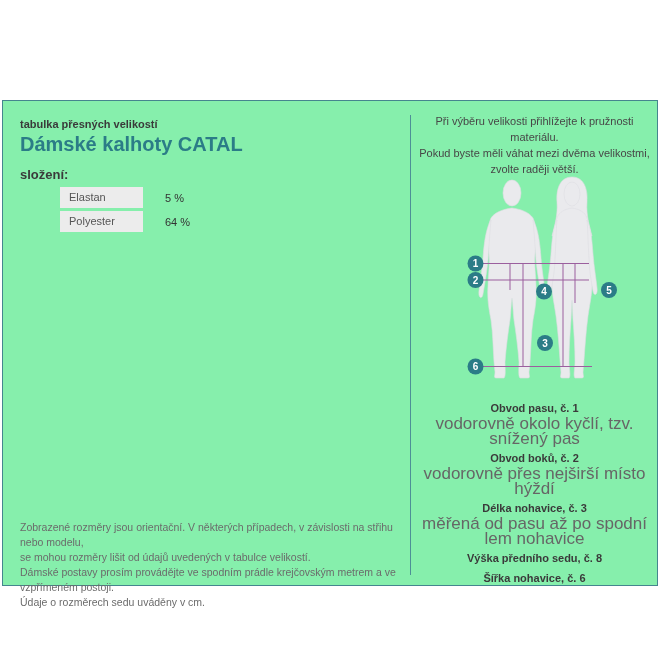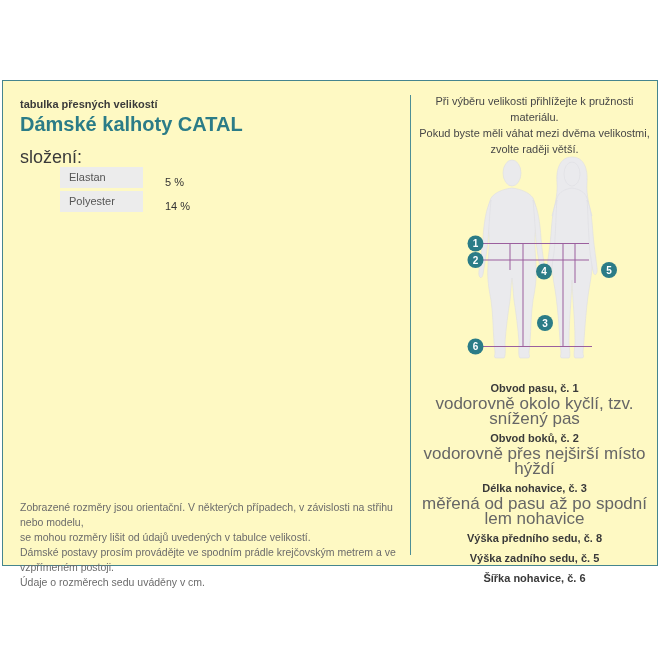--- a/index.html
+++ b/index.html
@@ -5,51 +5,51 @@
   * { margin: 0; padding: 0; box-sizing: border-box; }
   html, body {
     width: 670px; height: 670px;
     background: #ffffff;
     font-family: "Liberation Sans", sans-serif;
     position: relative;
     overflow: hidden;
   }
   .panel-box {
     position: absolute;
-    left: 2px; top: 80px;
+    left: 2px; top: 100px;
     width: 656px; height: 486px;
     border: 1px solid #45858e;
-    background: #fef9c3;
+    background: #86efac;
   }
   .divider {
     position: absolute;
     left: 407px; top: 14px;
     width: 1px; height: 460px;
     background: #4d8f96;
   }
 
   
   .eyebrow {
     position: absolute; left: 17px; top: 17px;
     font-size: 11px; font-weight: bold; color: #3a3a3a;
   }
   .product-title {
     position: absolute; left: 17px; top: 32px;
     font-size: 20px; font-weight: bold; color: #2b7c87;
   }
   .composition-heading {
     position: absolute; left: 17px; top: 66px;
-    font-size: 18px; font-weight: normal; color: #3a3a3a;
+    font-size: 13px; font-weight: bold; color: #3a3a3a;
   }
   .composition-table {
     position: absolute; left: 17px; top: 86px;
     width: 200px;
   }
   .comp-row {
-    display: flex; align-items: flex-end;
+    display: flex; align-items: center;
     margin-bottom: 3px;
     padding-left: 40px;
   }
   .comp-material {
     width: 83px; height: 21px;
     background: #ececec;
     font-size: 11px; color: #555555;
     line-height: 21px; padding-left: 9px;
   }
   .comp-value {
@@ -110,21 +110,21 @@
   <div class="product-title">Dámské kalhoty CATAL</div>
   <div class="composition-heading">složení:</div>
 
   <div class="composition-table">
     <div class="comp-row">
       <div class="comp-material">Elastan</div>
       <div class="comp-value">5 %</div>
     </div>
     <div class="comp-row">
       <div class="comp-material">Polyester</div>
-      <div class="comp-value">14 %</div>
+      <div class="comp-value">64 %</div>
     </div>
   </div>
 
   <div class="disclaimer">
     <div>Zobrazené rozměry jsou orientační. V některých případech, v závislosti na střihu nebo modelu,</div>
     <div>se mohou rozměry lišit od údajů uvedených v tabulce velikostí.</div>
     <div>Dámské postavy prosím provádějte ve spodním prádle krejčovským metrem a ve vzpřímeném postoji.</div>
     <div>Údaje o rozměrech sedu uváděny v cm.</div>
   </div>
 
@@ -222,22 +222,18 @@
     </div>
     <div class="m-entry">
       <div class="m-title">Délka nohavice, č. 3</div>
       <div class="m-desc">měřená od pasu až po spodní lem nohavice</div>
     </div>
     <div class="m-entry">
       <div class="m-title">Výška předního sedu, č. 8</div>
 
     </div>
     <div class="m-entry">
-      <div class="m-title">Výška zadního sedu, č. 5</div>
-
-    </div>
-    <div class="m-entry">
       <div class="m-title">Šířka nohavice, č. 6</div>
 
     </div>
   </div>
 
 </div>
 
 </body></html>

